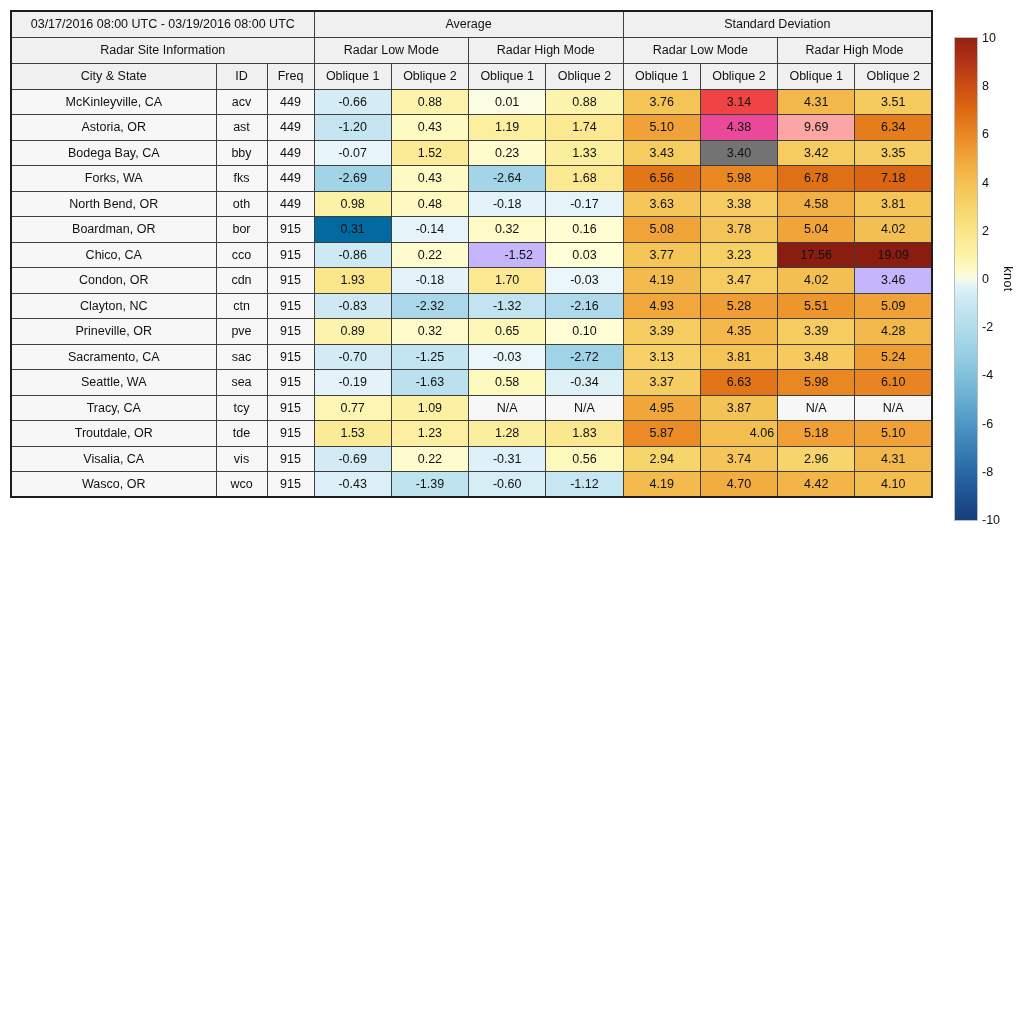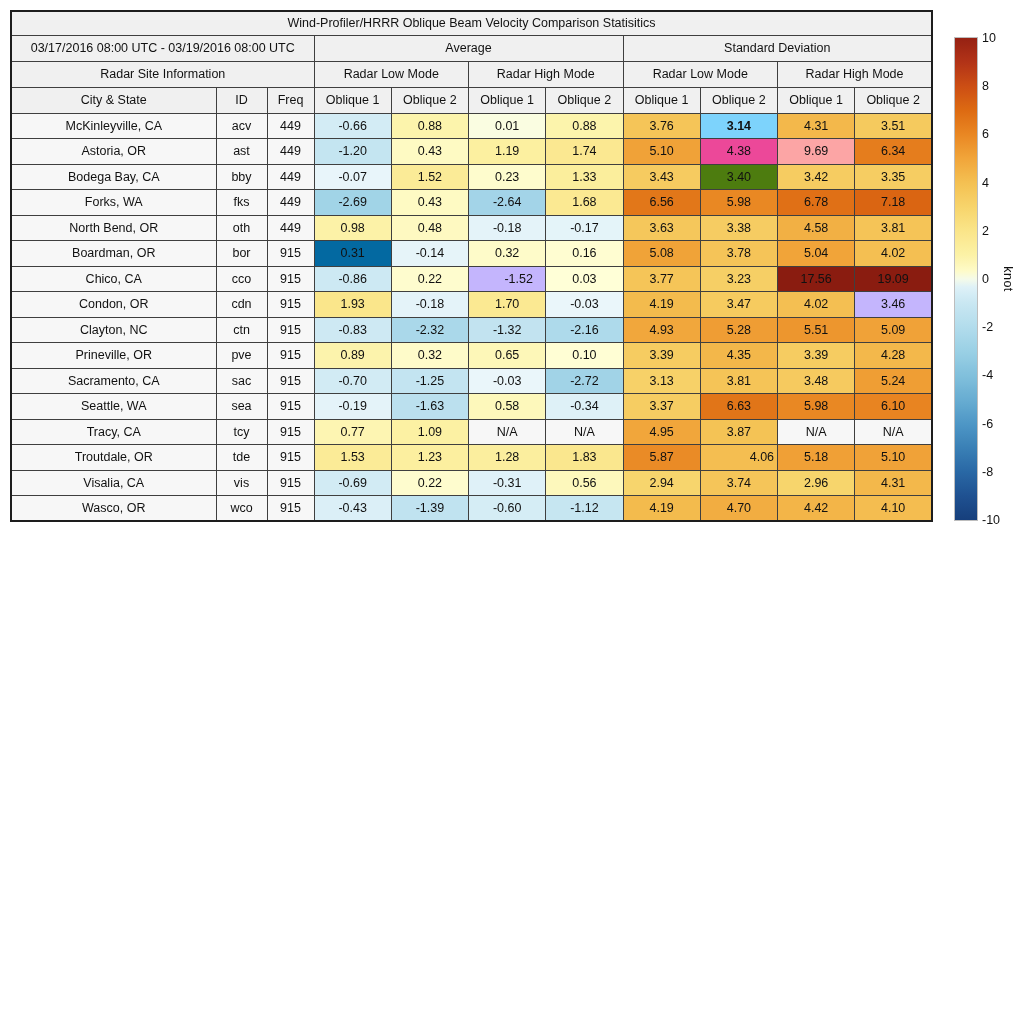--- a/index.html
+++ b/index.html
@@ -89,23 +89,20 @@
       <col style="width:77.25px">
         <col style="width:77.25px">
         <col style="width:77.25px">
         <col style="width:77.25px">
       <col style="width:77.25px">
         <col style="width:77.25px">
         <col style="width:77.25px">
         <col style="width:77.25px">
     </colgroup>
     <tbody>
-      <tr class="title-row">
-        <td class="hdr" colspan="11">Wind-Profiler/HRRR Oblique Beam Velocity Comparison Statisitics</td>
-      </tr>
       <tr class="hdr-row">
         <td class="hdr" colspan="3">03/17/2016 08:00 UTC - 03/19/2016 08:00 UTC</td>
         <td class="hdr" colspan="4">Average</td>
         <td class="hdr" colspan="4">Standard Deviation</td>
       </tr>
       <tr class="hdr-row">
         <td class="hdr" colspan="3">Radar Site Information</td>
         <td class="hdr" colspan="2">Radar Low Mode</td>
         <td class="hdr" colspan="2">Radar High Mode</td>
         <td class="hdr" colspan="2">Radar Low Mode</td>
@@ -127,21 +124,21 @@
 
     <tr class="data-row">
       <td class="site">McKinleyville, CA</td>
       <td class="site">acv</td>
       <td class="site">449</td>
     <td class="val" style="background: rgb(211, 236, 245);">-0.66</td>
           <td class="val" style="background: rgb(252, 244, 172);">0.88</td>
           <td class="val" style="background: rgb(250, 253, 225);">0.01</td>
           <td class="val" style="background: rgb(252, 244, 172);">0.88</td>
           <td class="val" style="background: rgb(245, 197, 88);">3.76</td>
-          <td class="val" style="background: #7dd3fc; font-weight: bold;">3.14</td>
+          <td class="val" style="background: #ef4444;">3.14</td>
           <td class="val" style="background: rgb(243, 184, 75);">4.31</td>
           <td class="val" style="background: rgb(245, 202, 94);">3.51</td>
         </tr>
         <tr class="data-row">
       <td class="site">Astoria, OR</td>
       <td class="site">ast</td>
       <td class="site">449</td>
     <td class="val" style="background: rgb(196, 229, 241);">-1.20</td>
           <td class="val" style="background: rgb(254, 250, 195);">0.43</td>
           <td class="val" style="background: rgb(252, 240, 160);">1.19</td>
@@ -153,21 +150,21 @@
         </tr>
         <tr class="data-row">
       <td class="site">Bodega Bay, CA</td>
       <td class="site">bby</td>
       <td class="site">449</td>
     <td class="val" style="background: rgb(232, 245, 250);">-0.07</td>
           <td class="val" style="background: rgb(251, 235, 151);">1.52</td>
           <td class="val" style="background: rgb(254, 252, 205);">0.23</td>
           <td class="val" style="background: rgb(251, 238, 156);">1.33</td>
           <td class="val" style="background: rgb(246, 203, 96);">3.43</td>
-          <td class="val" style="background: #4d7c0f;">3.40</td>
+          <td class="val" style="background: #737373;">3.40</td>
           <td class="val" style="background: rgb(246, 204, 97);">3.42</td>
           <td class="val" style="background: rgb(246, 205, 98);">3.35</td>
         </tr>
         <tr class="data-row">
       <td class="site">Forks, WA</td>
       <td class="site">fks</td>
       <td class="site">449</td>
     <td class="val" style="background: rgb(161, 212, 231);">-2.69</td>
           <td class="val" style="background: rgb(254, 250, 195);">0.43</td>
           <td class="val" style="background: rgb(163, 212, 232);">-2.64</td>

